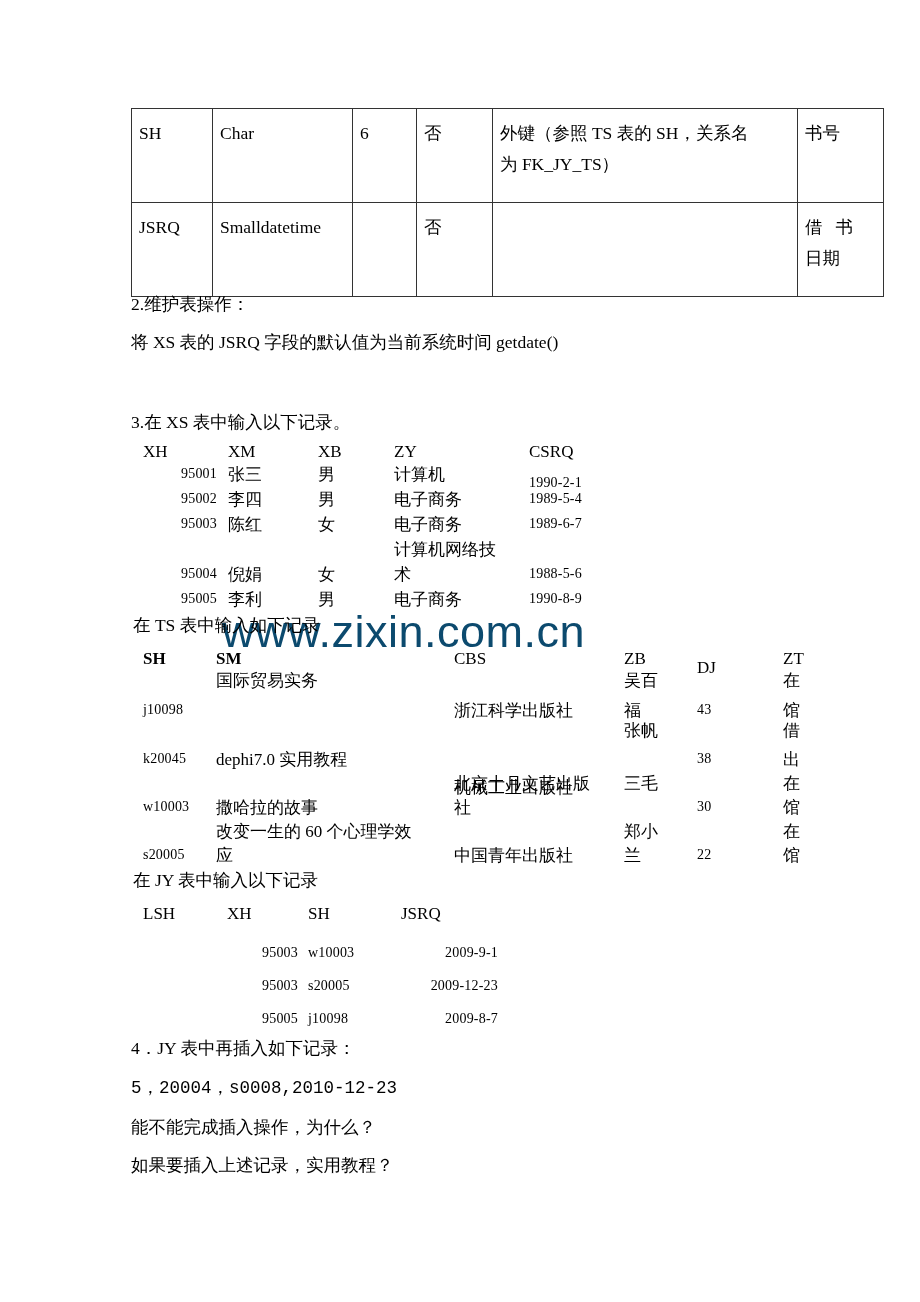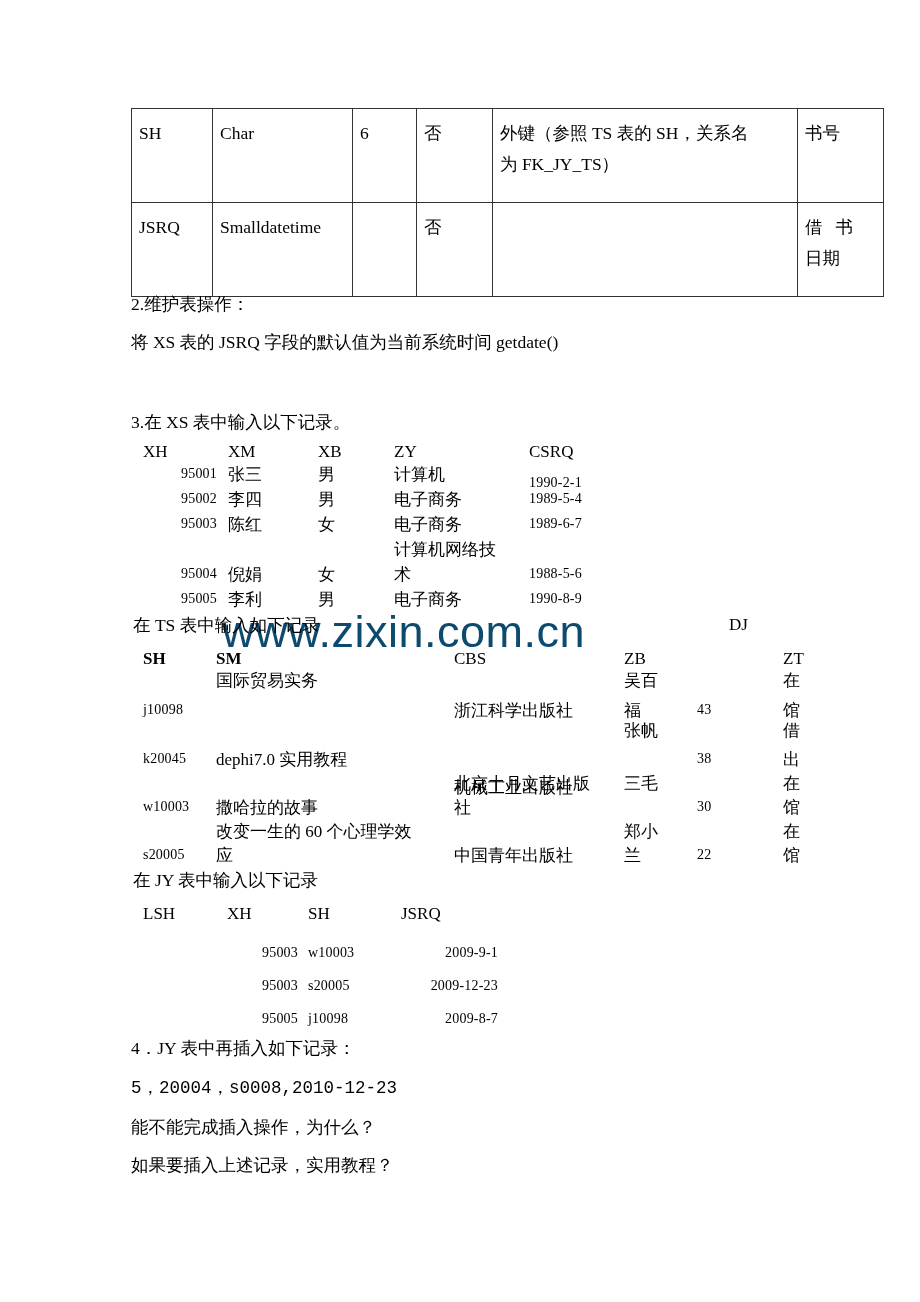--- a/index.html
+++ b/index.html
@@ -172,21 +172,21 @@
   <div class="mono" style="left:318px; top:591px;">男</div>
   <div class="mono" style="left:394px; top:591px;">电子商务</div>
   <div class="mono num" style="left:529px; top:592px;">1990-8-9</div>
 
   <div class="txt" style="left:133px; top:617px;">在 TS 表中输入如下记录</div>
 
   <div class="mono" style="left:143px; top:650px; font-weight:bold;">SH</div>
   <div class="mono" style="left:216px; top:650px; font-weight:bold;">SM</div>
   <div class="mono" style="left:454px; top:650px;">CBS</div>
   <div class="mono" style="left:624px; top:650px;">ZB</div>
-  <div class="mono" style="left:697px; top:616px;margin-left:32px;">DJ</div>
+  <div class="mono" style="left:697px; top:659px;">DJ</div>
   <div class="mono" style="left:783px; top:650px;">ZT</div>
 
   <div class="mono" style="left:216px; top:672px;">国际贸易实务</div>
   <div class="mono" style="left:624px; top:672px;">吴百</div>
   <div class="mono" style="left:783px; top:672px;">在</div>
   <div class="mono num" style="left:143px; top:703px;">j10098</div>
   <div class="mono" style="left:454px; top:702px;">浙江科学出版社</div>
   <div class="mono" style="left:624px; top:702px;">福</div>
   <div class="mono num" style="left:697px; top:703px;">43</div>
   <div class="mono" style="left:783px; top:702px;">馆</div>

